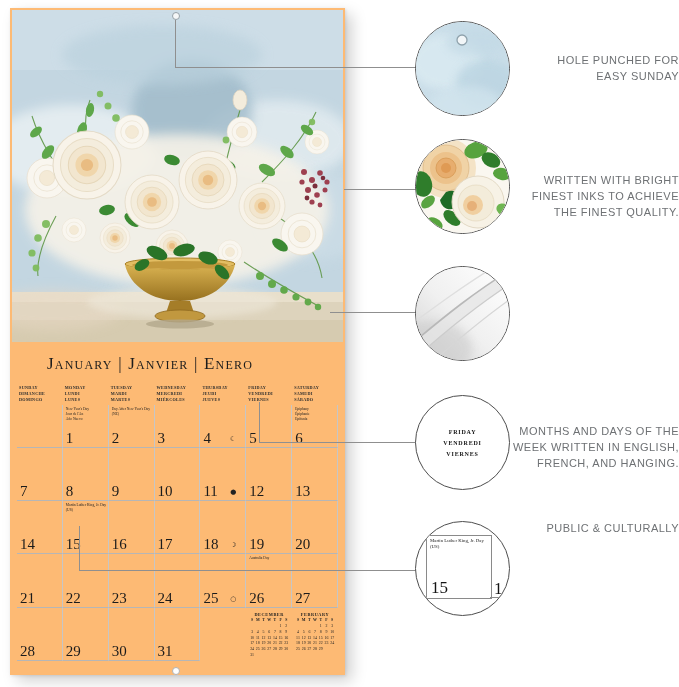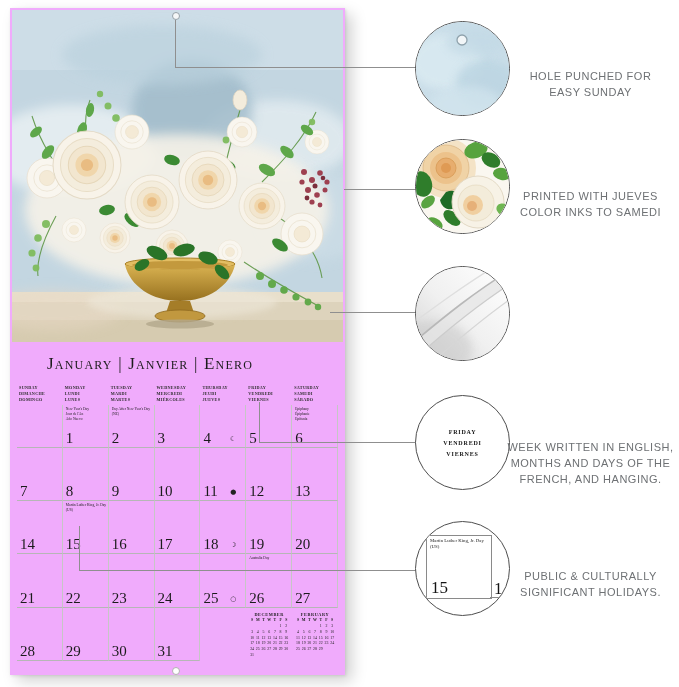--- a/index.html
+++ b/index.html
@@ -1,20 +1,20 @@
 <!DOCTYPE html>
 <html><head>
 <meta charset="utf-8">
 <style>
   html,body{margin:0;padding:0;background:#fff;}
   .stage{position:relative;width:679px;height:687px;background:#ffffff;overflow:hidden;
          font-family:"Liberation Serif",serif;}
 
   
-  .page{position:absolute;left:10px;top:8px;width:335px;height:667px;background:#f0abfc;
+  .page{position:absolute;left:10px;top:8px;width:335px;height:667px;background:#fdba74;
         box-shadow:7px 6px 14px rgba(0,0,0,.18),1px 1px 3px rgba(0,0,0,.10);}
   .art{position:absolute;left:2px;top:2px;width:331px;height:332px;display:block;}
   .hole{position:absolute;width:6px;height:6px;border:1px solid #96a1a8;border-radius:50%;background:#f5f7f8;}
   .hole.top{left:162px;top:4px;}
   .hole.bottom{left:162px;top:659px;border-color:#b2b2b2;background:#fff;}
   .title{position:absolute;left:37px;top:346px;font-size:17px;font-variant:small-caps;
          letter-spacing:1.2px;color:#1c1c1c;white-space:nowrap;}
   .headers{position:absolute;left:7px;top:377px;width:321px;display:grid;grid-template-columns:repeat(7,1fr);}
   .hcell{font-size:4.2px;line-height:1.45;font-weight:700;letter-spacing:.3px;color:#2d2d2d;padding-left:2px;}
   .grid{position:absolute;left:7px;top:397px;width:321px;display:grid;
@@ -41,24 +41,24 @@
   .circle svg{display:block;width:100%;height:100%;}
   .c4{display:flex;flex-direction:column;align-items:center;justify-content:center;text-align:center;}
   .c4 .dline{font-weight:700;font-size:6px;letter-spacing:.8px;color:#161616;line-height:1;margin:2.5px 0;}
   .c5 .sq{position:absolute;left:10px;top:13px;width:64px;height:62px;border:1px solid #8a8a8a;background:#fff;}
   .c5 .sq .hol{position:absolute;left:3px;top:2px;font-size:4.8px;line-height:1.35;color:#1f1f1f;}
   .c5 .sq .num{position:absolute;left:4px;bottom:2px;font-size:17px;line-height:1;color:#141414;}
   .c5 .ext{position:absolute;left:74px;top:75px;width:19px;height:1px;background:#8a8a8a;}
   .c5 .partial{position:absolute;left:78px;top:58px;font-size:17px;line-height:1;color:#141414;}
 
   
-  .ctext{position:absolute;left:502px;width:177px;text-align:center;
+  .ctext{position:absolute;left:502px;width:177px;text-align:right;
          font-family:"Liberation Sans",sans-serif;font-size:11px;line-height:16px;
-         letter-spacing:.5px;color:#6e7174;margin-top:16px;}
-  .t1{top:52px}.t2{top:172px}.t3{top:297px}.t4{top:423px}.t5{top:552px}
+         letter-spacing:.5px;color:#6e7174;}
+  .t1{top:52px}.t2{top:172px}.t3{top:297px}.t4{top:423px}.t5{top:520px}
 </style>
 </head>
 <body>
 
 <div class="stage">
 
   <div class="page">
 
     <svg class="art" viewBox="0 0 331 332" xmlns="http://www.w3.org/2000/svg">
       <defs>
@@ -584,26 +584,26 @@
     </div>
     <div class="ext"></div>
     <div class="partial">1</div>
   </div>
 
   <div class="ctext t1">
     <div>HOLE PUNCHED FOR</div>
     <div>EASY SUNDAY</div>
   </div>
   <div class="ctext t2">
-    <div>PRINTED WITH JUEVES</div>
-    <div>COLOR INKS TO SAMEDI</div>
+    <div>WRITTEN WITH BRIGHT</div>
+    <div>FINEST INKS TO ACHIEVE</div>
+    <div>THE FINEST QUALITY.</div>
   </div>
   <div class="ctext t4">
+    <div>MONTHS AND DAYS OF THE</div>
     <div>WEEK WRITTEN IN ENGLISH,</div>
-    <div>MONTHS AND DAYS OF THE</div>
     <div>FRENCH, AND HANGING.</div>
   </div>
   <div class="ctext t5">
     <div>PUBLIC &amp; CULTURALLY</div>
-    <div>SIGNIFICANT HOLIDAYS.</div>
   </div>
 
 </div>
 
 </body></html>

